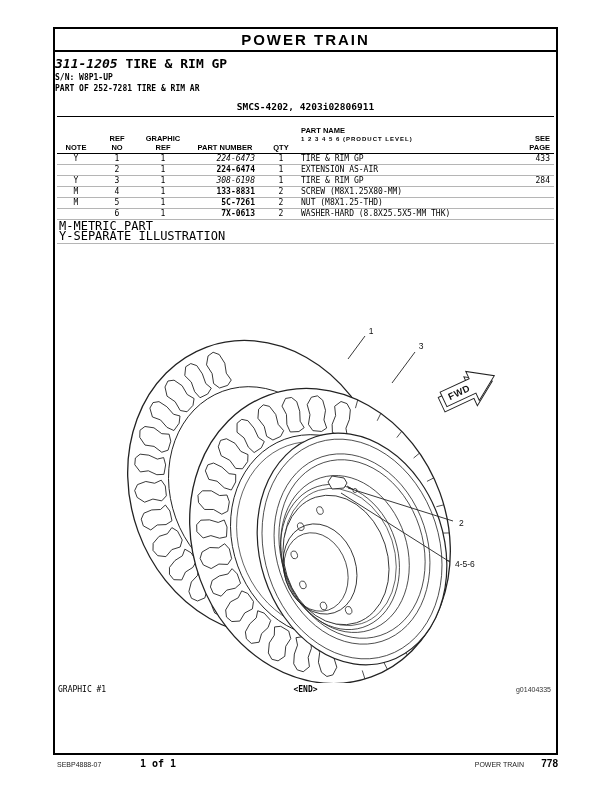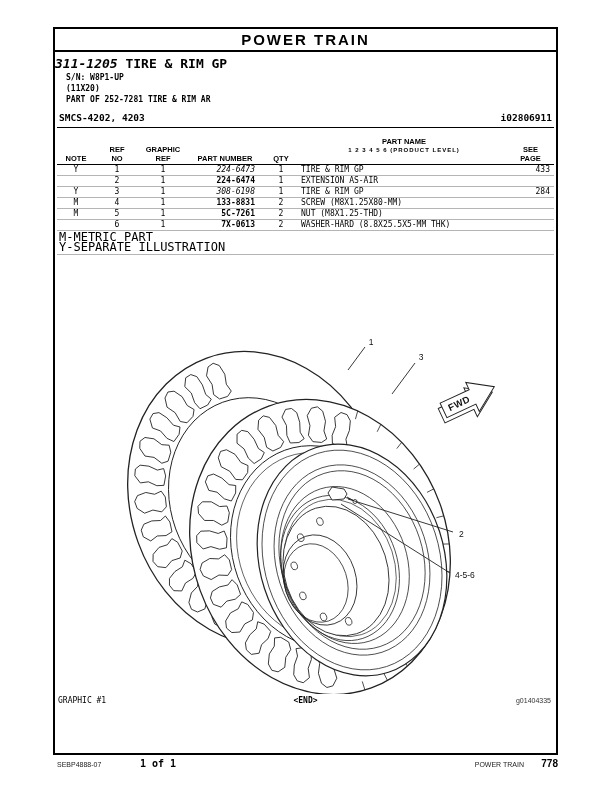--- a/index.html
+++ b/index.html
@@ -18,34 +18,34 @@
     display:flex;align-items:center;justify-content:center;
   }
   .band-title{
     font-family:"Liberation Sans",sans-serif;font-weight:bold;
     font-size:15px;letter-spacing:2px;
   }
   
   .titleblock{text-align:left;margin-top:4px;}
   .gp-title{font-size:13px;font-weight:bold;line-height:16px;}
   .gp-title .pn-italic{font-style:italic;}
-  .sub{font-size:8px;font-weight:bold;line-height:11px;white-space:pre;padding-left:11px;}
+  .sub{font-size:8px;font-weight:bold;line-height:11px;white-space:pre;}
   
   .smcs-row{
-    display:flex;justify-content:space-between;align-items:baseline;
+    display:flex;justify-content:center;align-items:baseline;
     margin-top:7px;padding:0 4px;font-size:9.5px;font-weight:bold;
   }
   
   table.parts{
     width:497px;margin:4px 2px 0 2px;border-collapse:collapse;table-layout:fixed;
     font-size:8px;border-top:1.5px solid #000;
   }
   table.parts th{
     font-family:"Liberation Sans",sans-serif;font-weight:bold;font-size:7.5px;
-    vertical-align:bottom;padding:1px 2px;white-space:pre-line;line-height:8.5px;text-align:center;
+    vertical-align:bottom;padding:1px 2px;white-space:pre-line;line-height:8.5px;
   }
   table.parts thead tr{border-bottom:1.5px solid #000;}
   table.parts tbody tr{border-bottom:1px solid #b5b5b5;}
   table.parts td{padding:0 2px;height:10px;line-height:10px;white-space:pre;overflow:hidden;}
   .c{text-align:center;}
   .l{text-align:left;}
   .r{text-align:right;padding-right:4px !important;}
   td.pn{text-align:right;padding-right:8px !important;}
   td.pn.bold{font-weight:bold;}
   td.pn.italic{font-style:italic;}
@@ -85,21 +85,20 @@
   <div class="band">
     <span class="band-title">POWER TRAIN</span>
   </div>
 
   <div class="titleblock">
     <div class="gp-title">
       <span class="pn-italic">311-1205</span>
       <span>TIRE &amp; RIM GP</span>
     </div>
     <div class="sub">S/N: W8P1-UP</div>
-    <div class="sub">(11X20)</div>
     <div class="sub">PART OF 252-7281 TIRE &amp; RIM AR</div>
   </div>
 
   <div class="smcs-row">
     <span>SMCS-4202, 4203</span>
     <span>i02806911</span>
   </div>
 
   <table class="parts">
     <colgroup>

